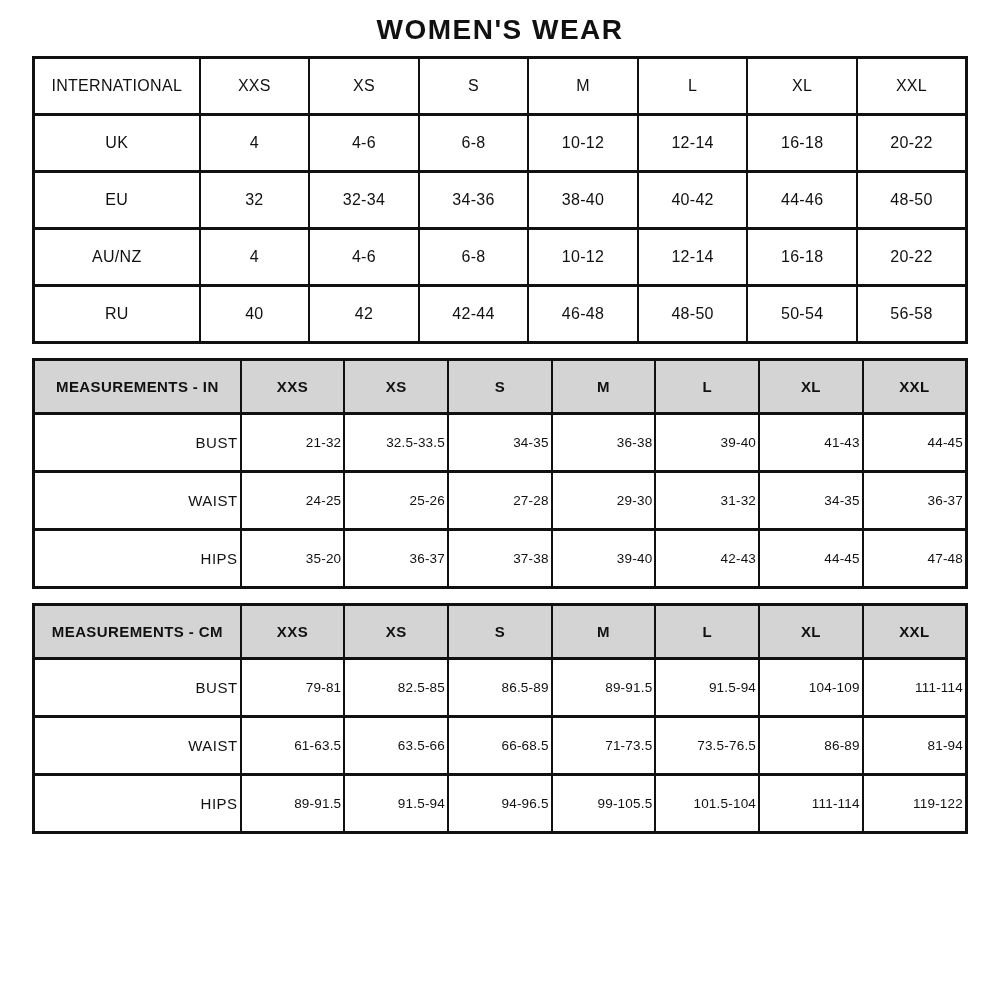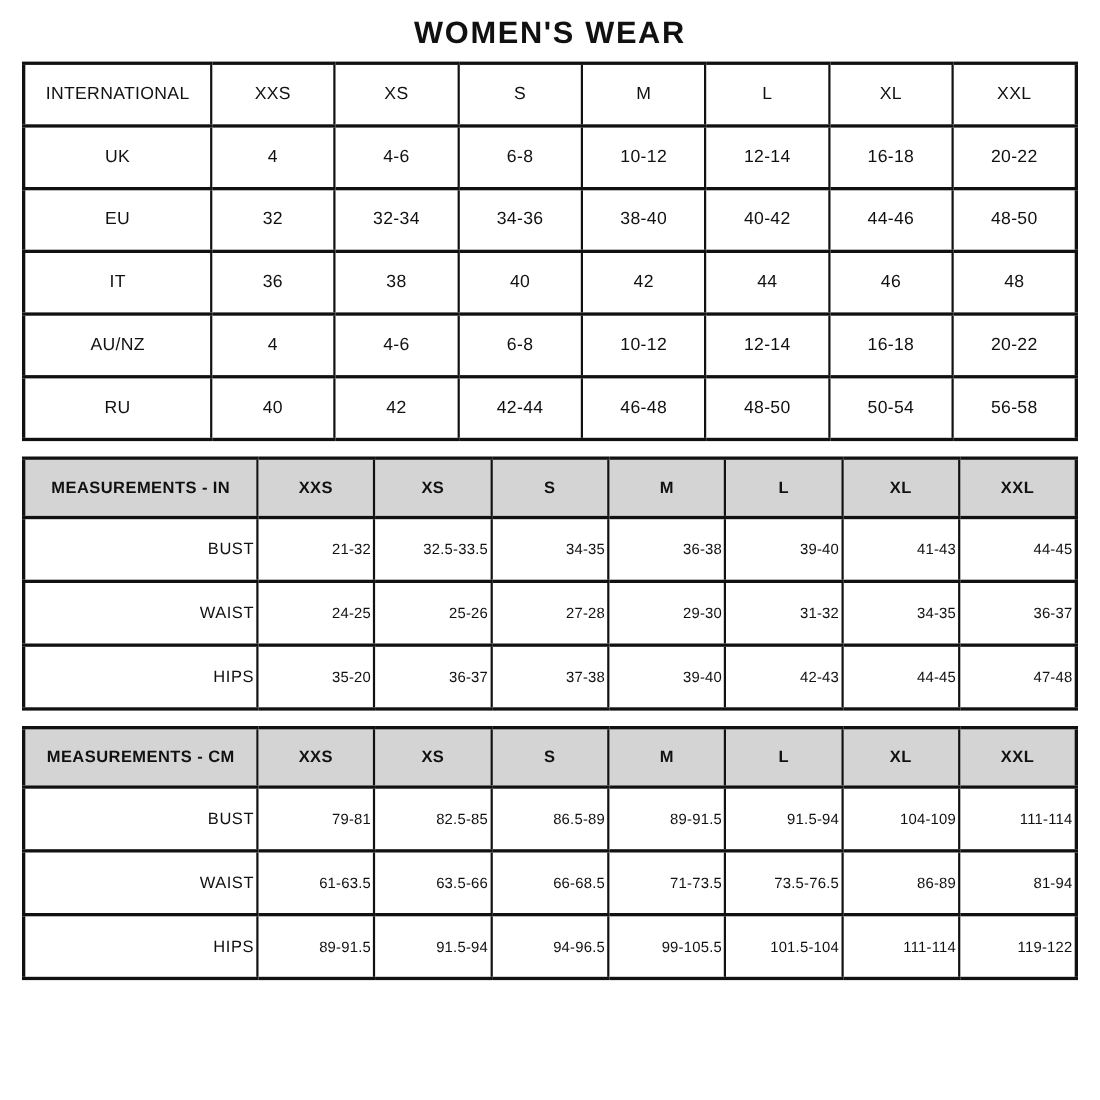--- a/index.html
+++ b/index.html
@@ -2,21 +2,21 @@
 <html><head>
 <meta charset="utf-8">
 <style>
   html, body { margin: 0; padding: 0; background: #ffffff; }
   body {
     width: 1000px; height: 1000px;
     font-family: "Liberation Sans", sans-serif;
     color: #111111;
     box-sizing: border-box;
   }
-  .page { padding: 0 20px; box-sizing: border-box; }
+  .page { padding: 0 32px; box-sizing: border-box; }
   h1.title {
     margin: 0; padding: 14px 0 10px;
     text-align: center;
     font-size: 28px; font-weight: bold; letter-spacing: 1.5px;
   }
   table {
     width: 100%;
     border-collapse: collapse;
     table-layout: fixed;
     border: 3px solid #111111;
@@ -86,30 +86,20 @@
           <td class="row-label">EU</td>
           <td>32</td>
           <td>32-34</td>
           <td>34-36</td>
           <td>38-40</td>
           <td>40-42</td>
           <td>44-46</td>
           <td>48-50</td>
         </tr>
         <tr>
-          <td class="row-label">IT</td>
-          <td>36</td>
-          <td>38</td>
-          <td>40</td>
-          <td>42</td>
-          <td>44</td>
-          <td>46</td>
-          <td>48</td>
-        </tr>
-        <tr>
           <td class="row-label">AU/NZ</td>
           <td>4</td>
           <td>4-6</td>
           <td>6-8</td>
           <td>10-12</td>
           <td>12-14</td>
           <td>16-18</td>
           <td>20-22</td>
         </tr>
         <tr>

